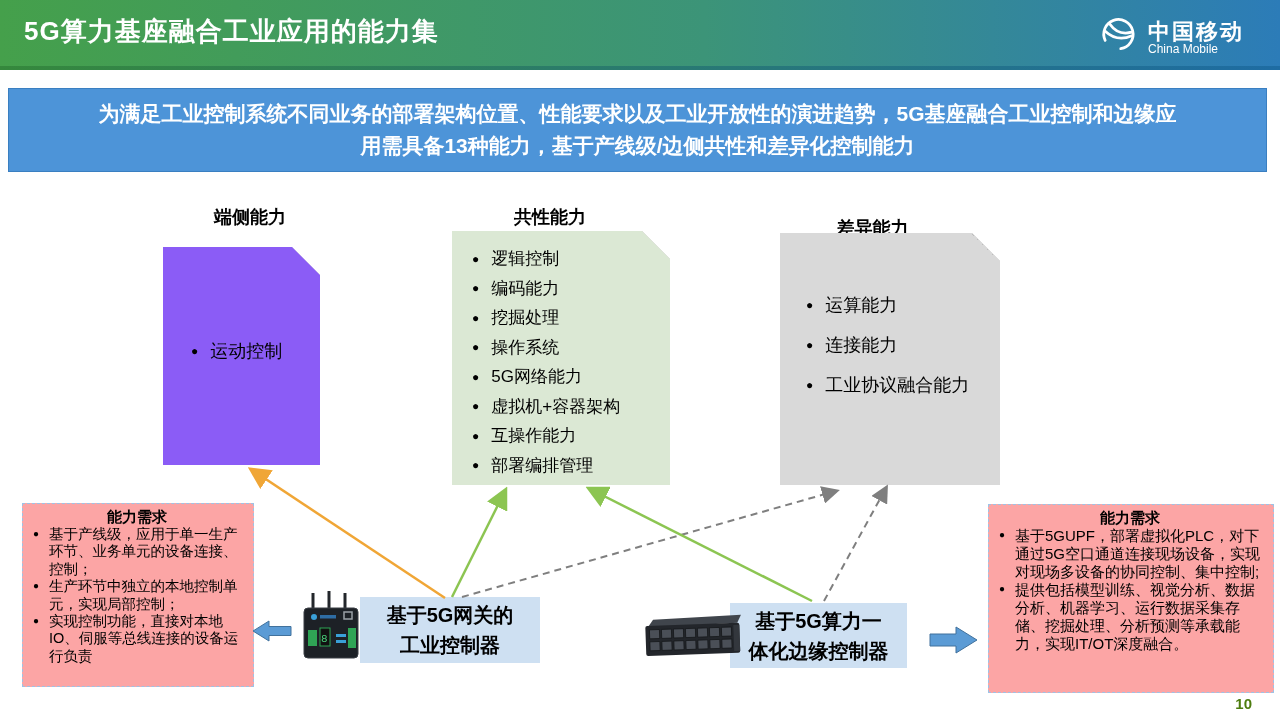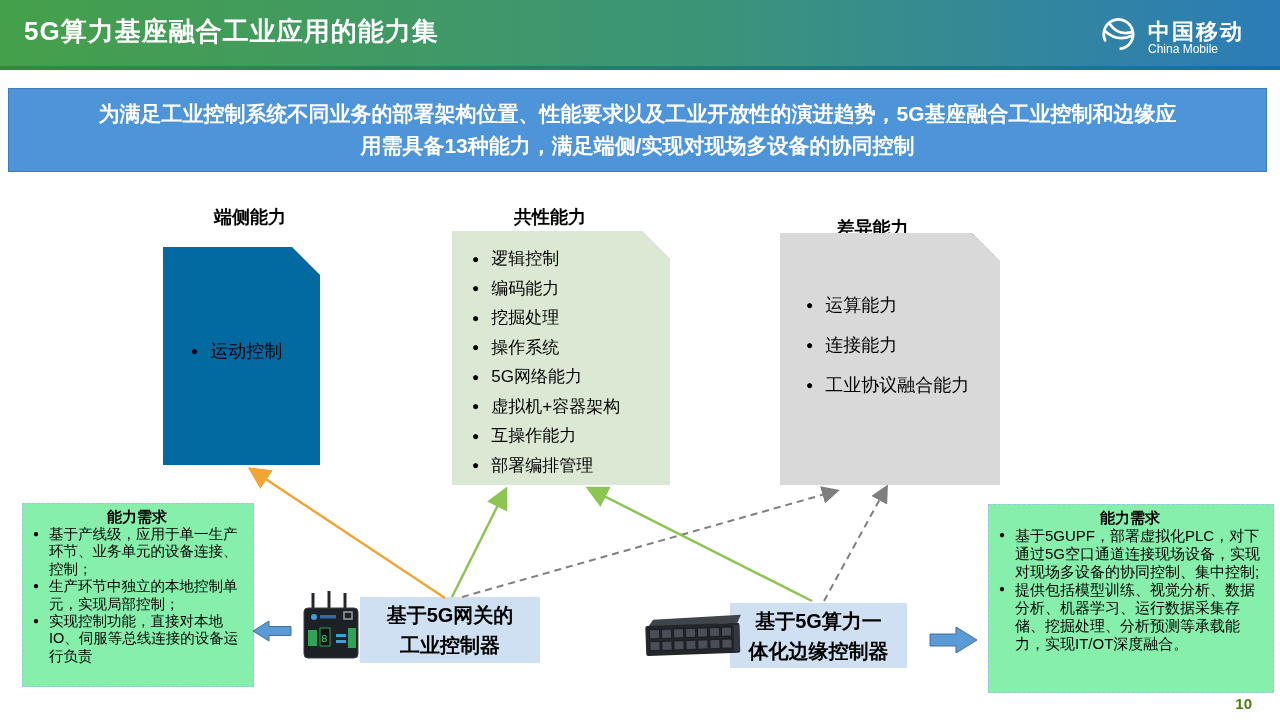--- a/index.html
+++ b/index.html
@@ -27,35 +27,35 @@
   
   .col-header { position:absolute; font-size:18px; font-weight:bold; color:#000; }
   .hdr-device { left:190px; top:205px; width:120px; text-align:center; }
   .hdr-common { left:490px; top:205px; width:120px; text-align:center; }
   .hdr-diff   { left:815px; top:216px; width:115px; text-align:center; }
 
   .capbox { position:absolute;
     clip-path:polygon(0 0, calc(100% - 28px) 0, 100% 28px, 100% 100%, 0 100%); }
   .capbox::after { content:""; position:absolute; top:0; right:0; width:29px; height:29px;
     background:linear-gradient(225deg, rgba(0,0,0,0.13) 50%, transparent 50%); }
-  .box-device { left:163px; top:247px; width:157px; height:218px; background:#0369a1;text-align:right; }
+  .box-device { left:163px; top:247px; width:157px; height:218px; background:#8b5cf6;text-align:right; }
   .box-common { left:452px; top:231px; width:218px; height:254px; background:#dbe8d4; }
   .box-diff   { left:780px; top:233px; width:220px; height:252px; background:#d9d9d9; }
 
   .cap-item { display:flex; align-items:center; color:#000; }
   .cap-item::before { content:"●"; font-size:12px; margin-right:12px; }
   .box-device .cap-list { padding:92px 0 0 28px; }
   .box-device .cap-item { font-size:18px; }
   .box-common .cap-list { padding:13px 0 0 20px; }
   .box-common .cap-item { font-size:17px; height:29.5px; }
   .box-diff .cap-list { padding:52px 0 0 26px; }
   .box-diff .cap-item { font-size:18px; height:40px; }
 
   
-  .reqbox { position:absolute; background:#86efac; border:1.5px dashed #9dc3e6;
+  .reqbox { position:absolute; background:#fca5a5; border:1.5px dashed #9dc3e6;
     padding:3px 7px 0 5px; color:#000; }
   .req-left  { left:22px;  top:503px; width:232px; height:184px; font-size:14.5px; }
   .req-right { left:988px; top:504px; width:286px; height:189px; font-size:15px; }
   .req-title { text-align:center; font-weight:bold; font-size:15px; line-height:19px; }
   .req-item { display:grid; grid-template-columns:21px 1fr; line-height:1.2; }
   .req-item::before { content:"●"; font-size:10px; padding-left:5px; padding-top:2px; }
 
   
   .devlabel { position:absolute; background:#cee0f2; color:#000; font-weight:bold;
     font-size:20px; text-align:center; line-height:30px; padding-top:3px; }
@@ -88,21 +88,21 @@
       <div class="logo-text">
         <div class="logo-cn">中国移动</div>
         <div class="logo-en">China Mobile</div>
       </div>
     </div>
     <div class="header-strip"></div>
   </div>
 
   <div class="banner">
     <div>为满足工业控制系统不同业务的部署架构位置、性能要求以及工业开放性的演进趋势，5G基座融合工业控制和边缘应</div>
-    <div>用需具备13种能力，满足端侧/实现对现场多设备的协同控制</div>
+    <div>用需具备13种能力，基于产线级/边侧共性和差异化控制能力</div>
   </div>
 
   <div class="col-header hdr-device">端侧能力</div>
   <div class="col-header hdr-common">共性能力</div>
   <div class="col-header hdr-diff">差异能力</div>
 
   <div class="capbox box-device">
     <div class="cap-list">
         <div class="cap-item">
           <span>运动控制</span>

